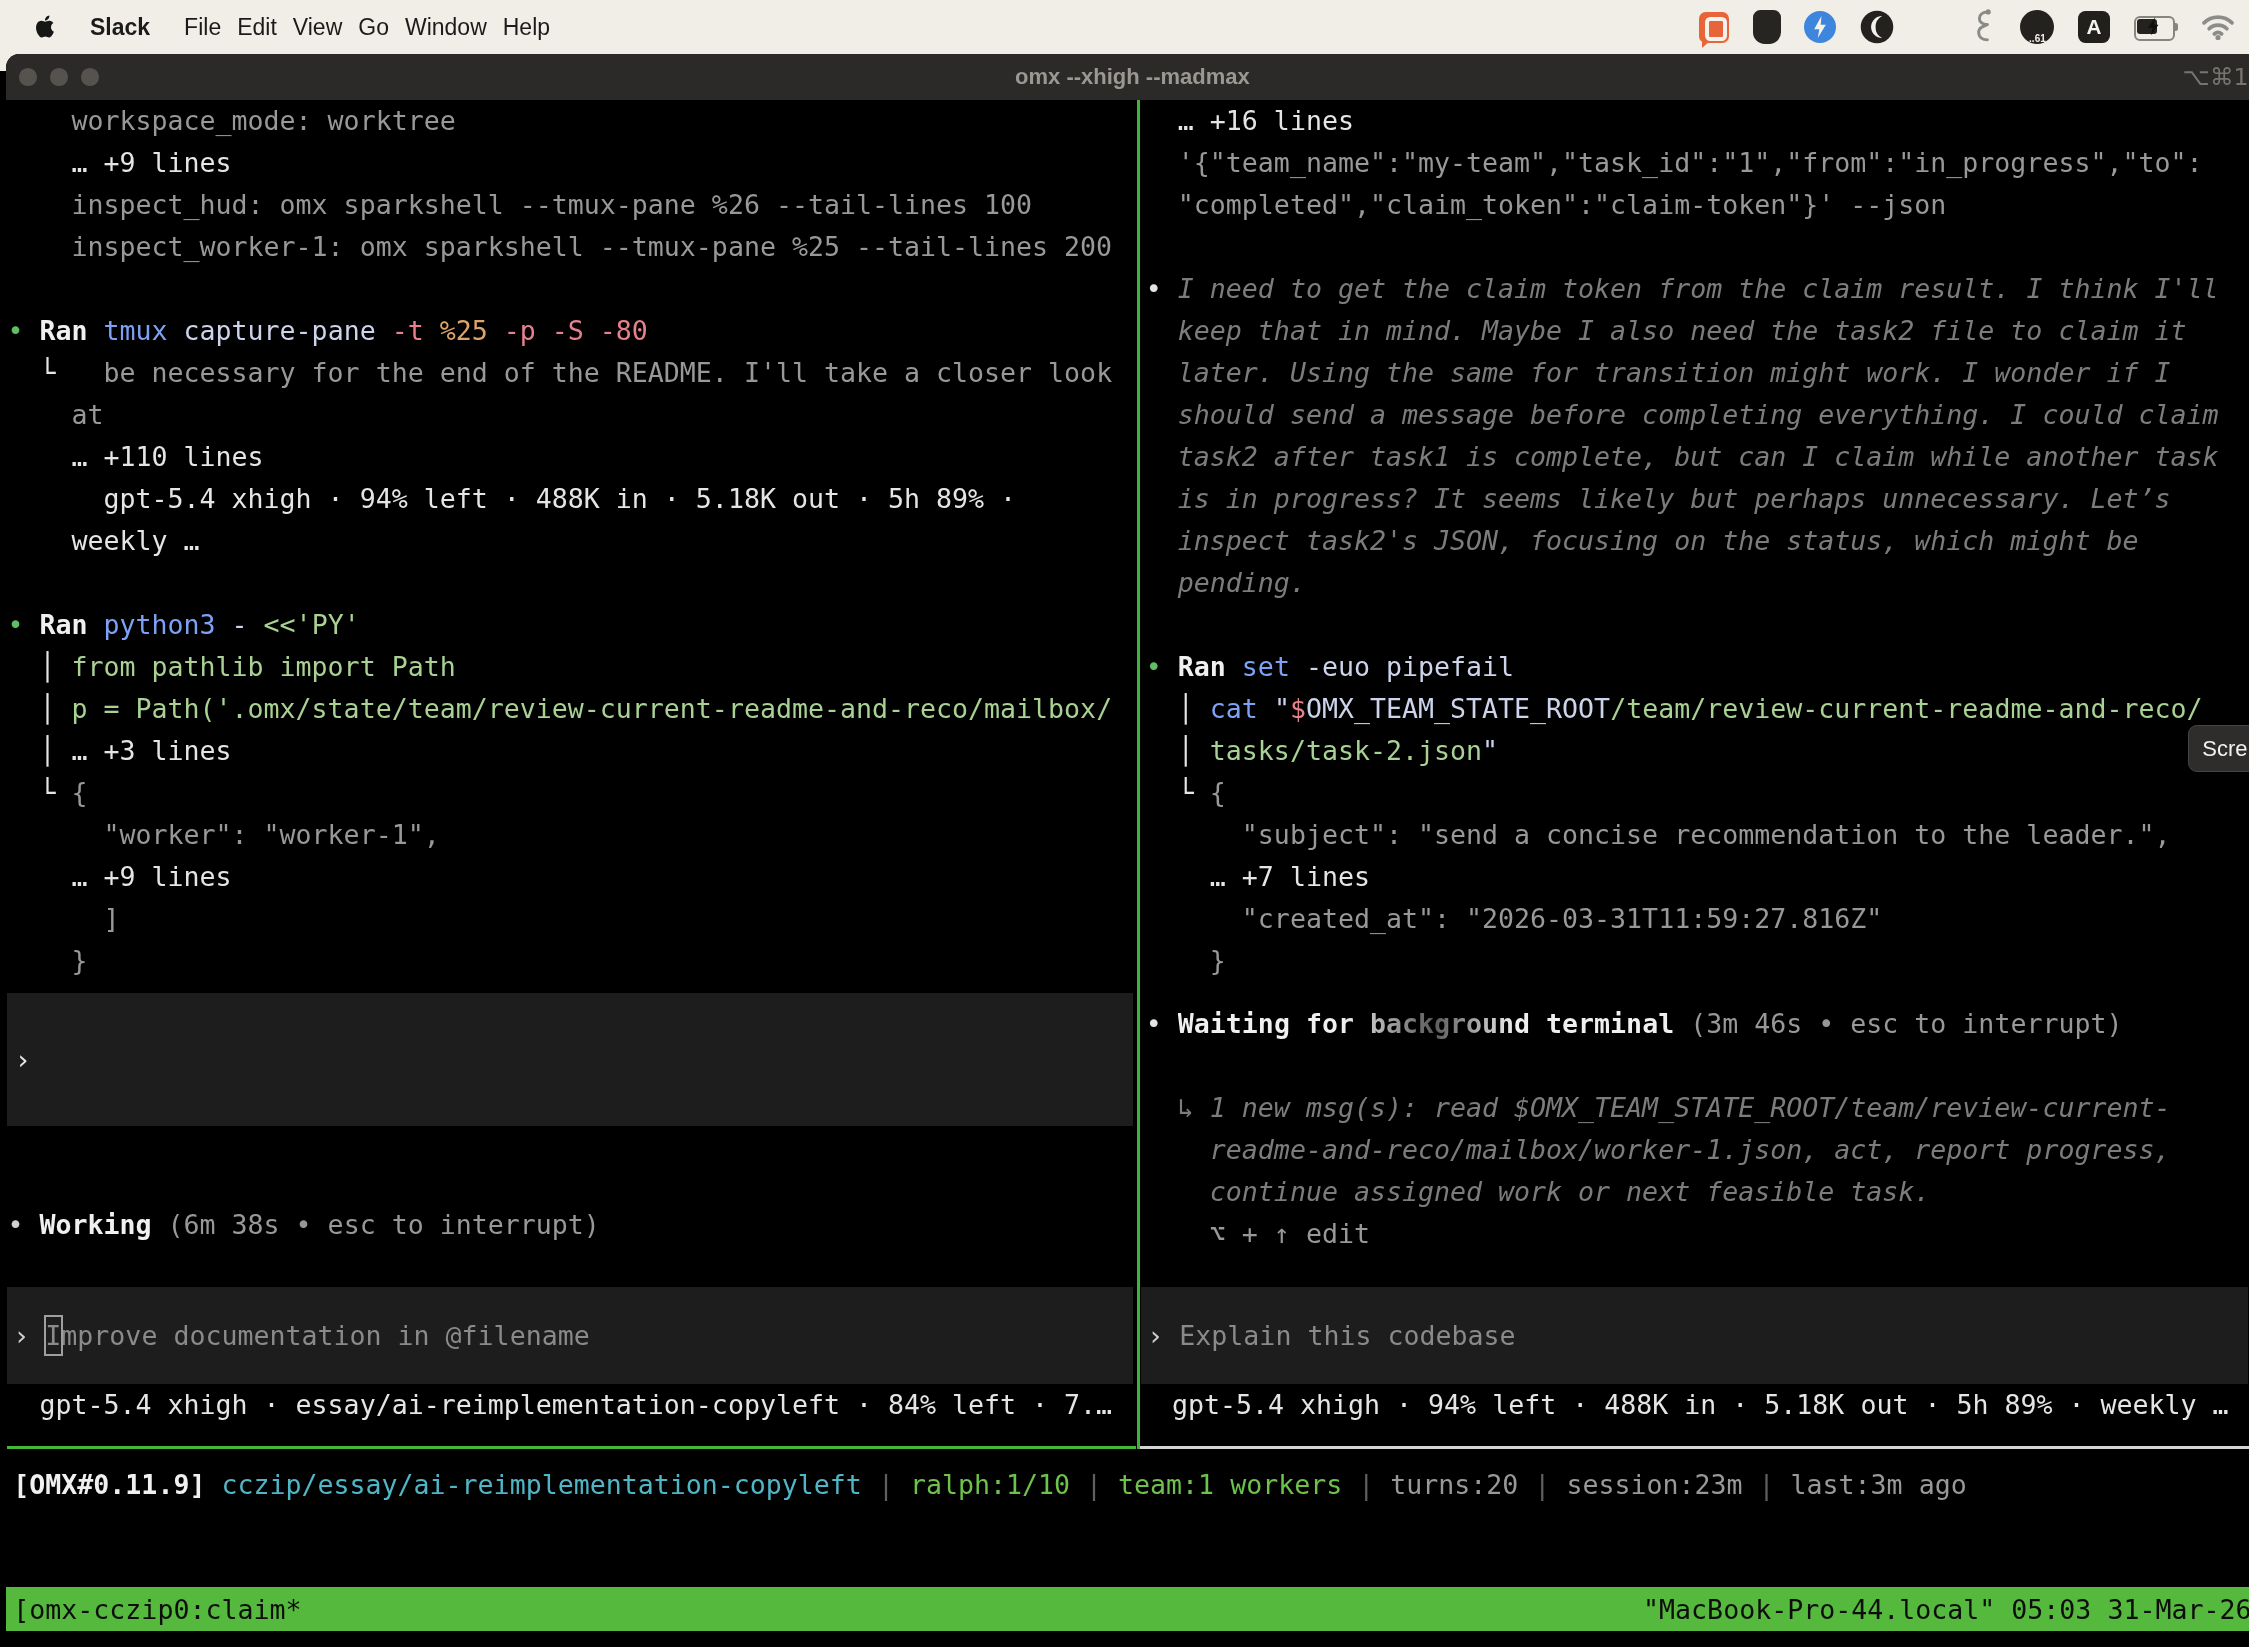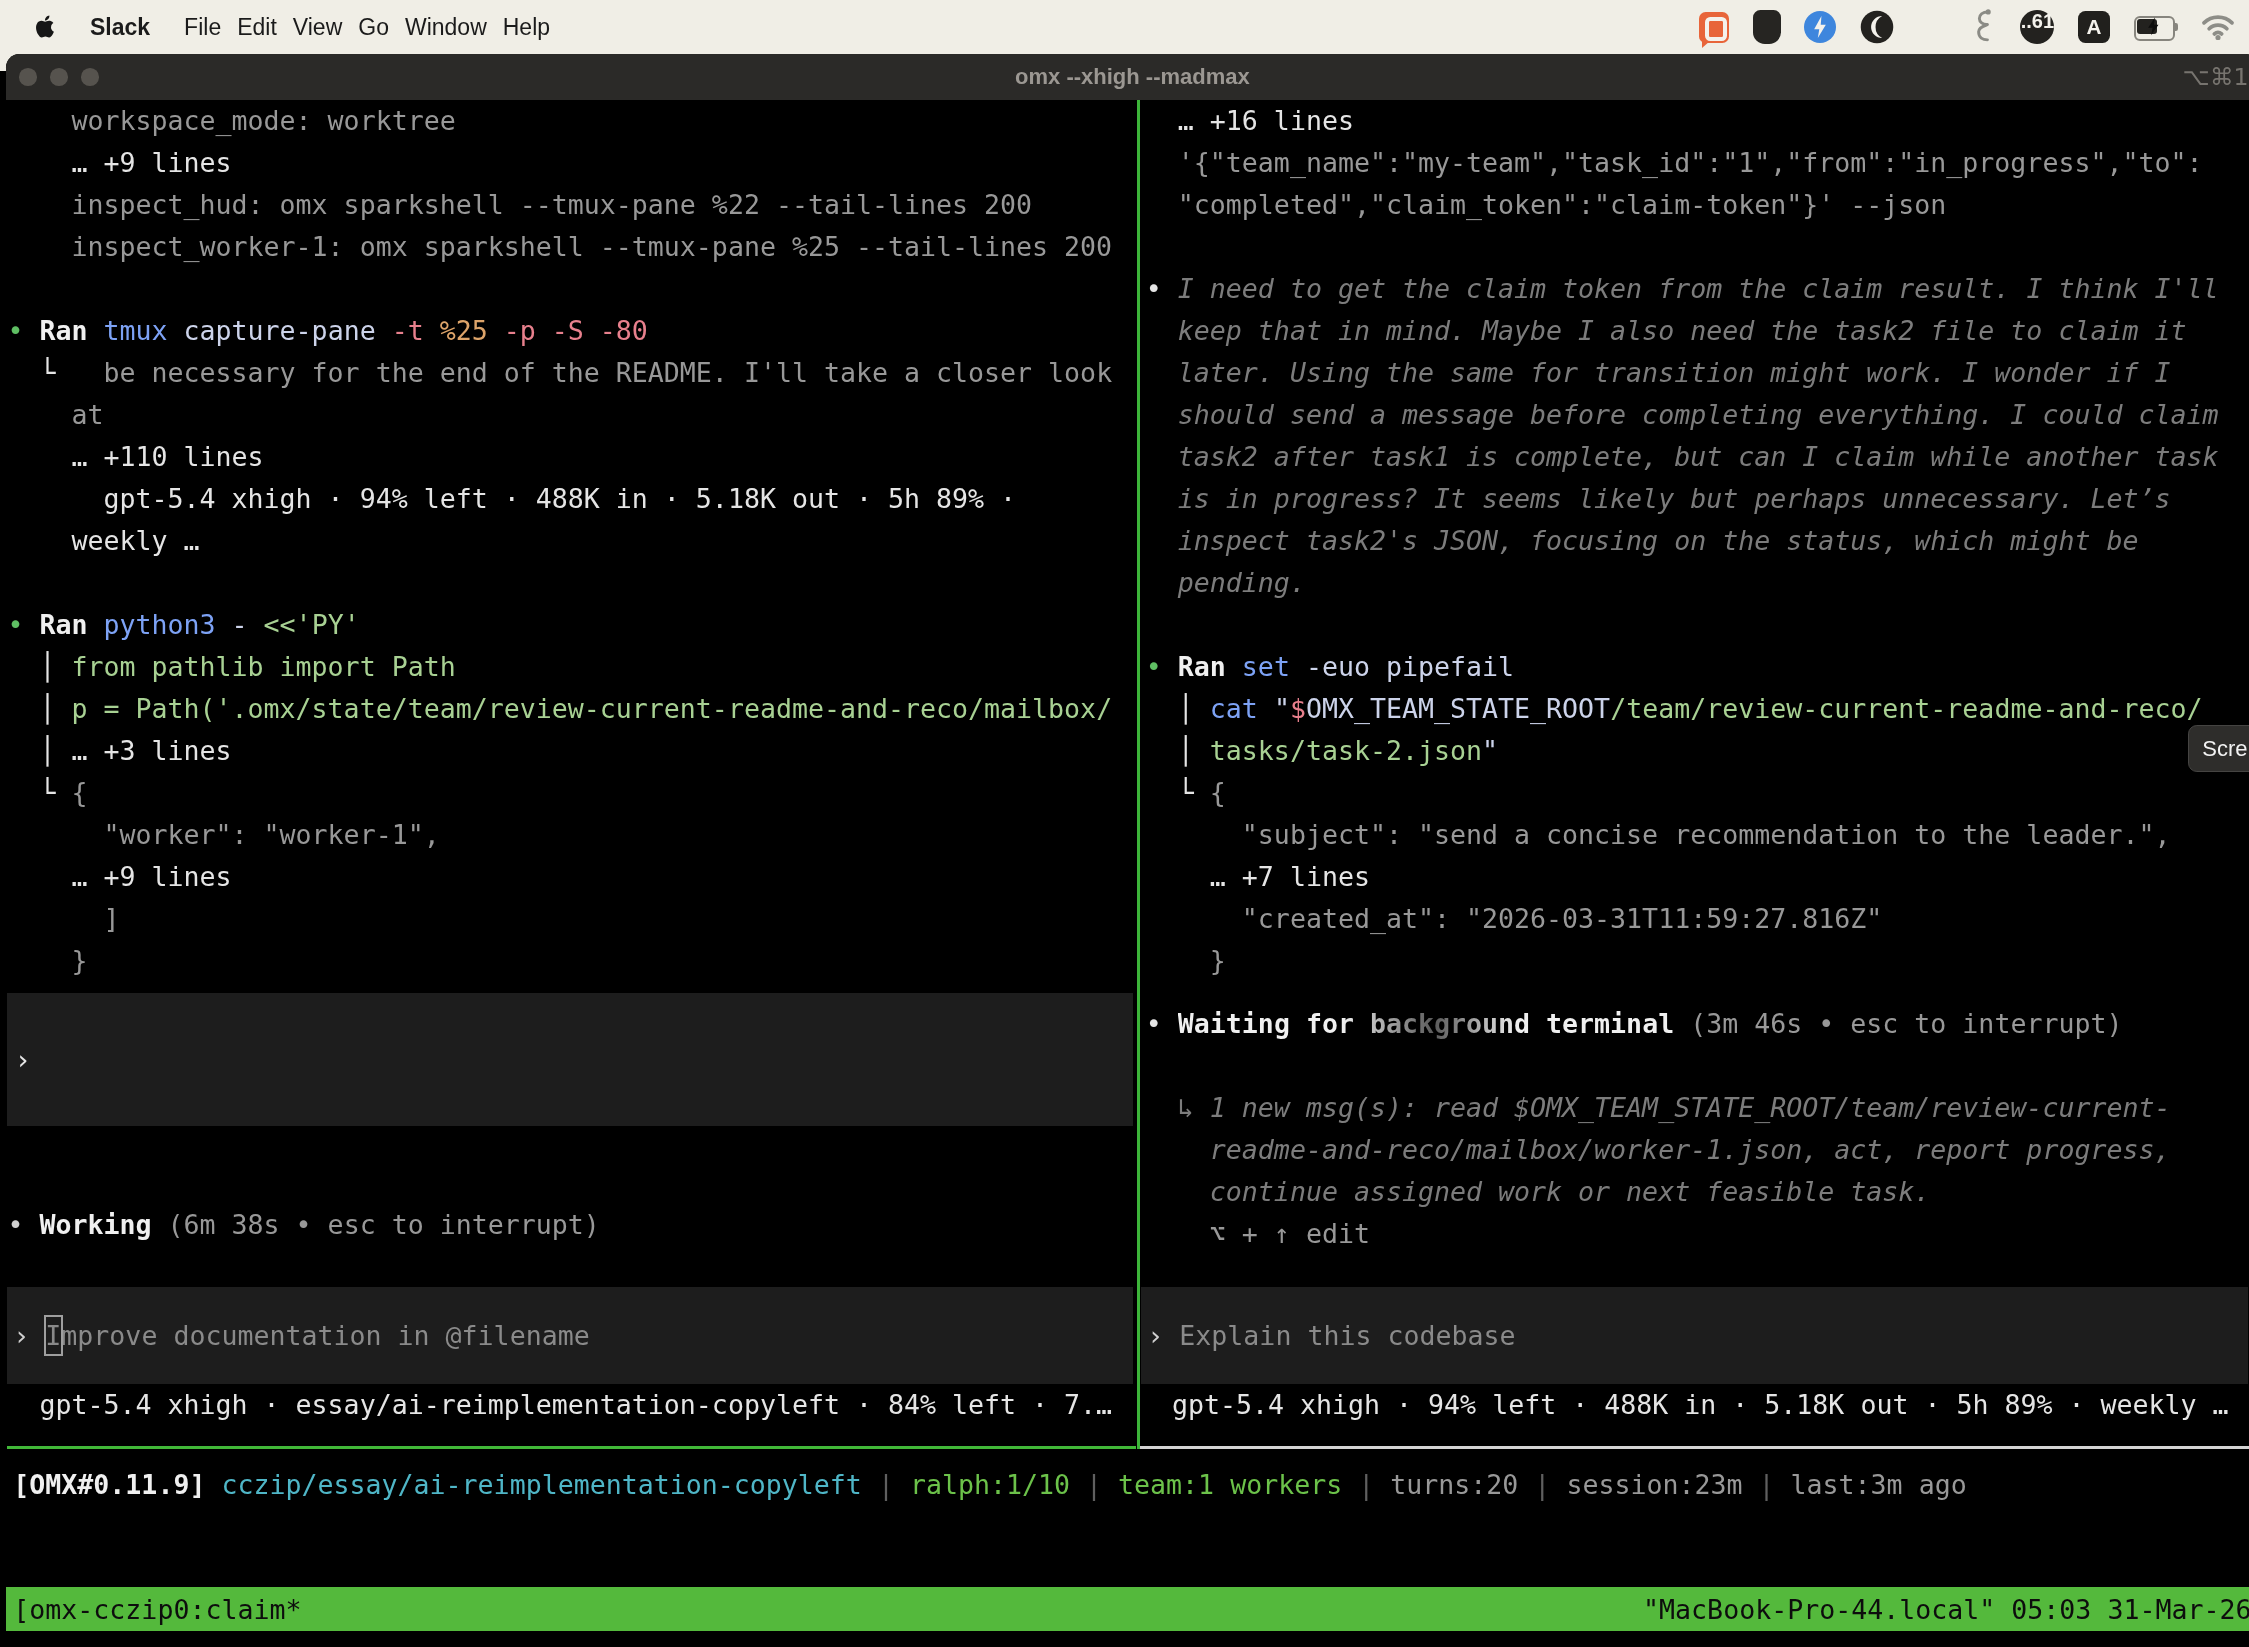--- a/index.html
+++ b/index.html
@@ -25,22 +25,22 @@
   .icon-shield i{background:#efede6;border-radius:1.5px;}
   .icon-bolt{width:32px;height:32px;border-radius:50%;background:#3e86dd;position:relative;}
   .icon-bolt svg{position:absolute;inset:0;}
   .icon-moon{width:34px;height:34px;}
   .icon-dots{display:grid;grid-template-columns:repeat(3,7.4px);grid-template-rows:repeat(3,7.4px);gap:4.4px;}
   .icon-dots i{border-radius:50%;}
   .icon-dots .l{background:#b9b7b0;}
   .icon-dots .k{background:#191918;}
   .icon-squig{width:25px;height:35px;}
   .icon-timer{width:34px;height:34px;border-radius:50%;background:#23221f;color:#f4f2ec;
-              display:flex;align-items:flex-start;justify-content:center;
-              font-family:"Liberation Sans",sans-serif;font-size:20px;font-weight:700;}
+              display:flex;align-items:flex-end;justify-content:center;
+              font-family:"Liberation Sans",sans-serif;font-size:10px;font-weight:700;}
   .icon-a{width:32px;height:32px;border-radius:7.4px;background:#21201d;color:#f4f2ec;
           display:flex;align-items:center;justify-content:center;
           font-family:"Liberation Sans",sans-serif;font-size:20.7px;font-weight:700;}
   .icon-batt{position:relative;width:44px;height:22px;}
   .icon-batt .shell{position:absolute;left:0;top:0;width:37px;height:20.7px;border:2.2px solid #87857e;border-radius:5.9px;}
   .icon-batt .fill{position:absolute;left:3px;top:3px;width:20.7px;height:14.8px;background:#23221f;border-radius:3px;}
   .icon-batt .nub{position:absolute;right:0;top:6.6px;width:3.7px;height:8.9px;background:#87857e;border-radius:0 2.2px 2.2px 0;}
   .icon-batt svg{position:absolute;left:8.9px;top:0px;}
   .icon-wifi{width:34px;height:26.6px;}
   
@@ -188,21 +188,21 @@
     <span class="wtitle">omx --xhigh --madmax</span>
     <span class="wshortcut">⌥⌘1</span>
   </div>
 
   <div class="term">
 
     <div class="pane pane-l">
       <div>
           <div class="tl"><span class="g">    workspace_mode: worktree</span></div>
           <div class="tl"><span class="d">    … +9 lines</span></div>
-          <div class="tl"><span class="g">    inspect_hud: omx sparkshell --tmux-pane %22 --tail-lines 200</span></div>
+          <div class="tl"><span class="g">    inspect_hud: omx sparkshell --tmux-pane %26 --tail-lines 100</span></div>
           <div class="tl"><span class="g">    inspect_worker-1: omx sparkshell --tmux-pane %25 --tail-lines 200</span></div>
           <div class="tl"></div>
           <div class="tl"><span class="bu">• </span><span class="w">Ran </span><span class="b">tmux </span><span class="pa">capture-pane </span><span class="r">-t </span><span class="o">%25 </span><span class="r">-p -S -80</span></div>
           <div class="tl"><span class="d">  └ </span><span class="g">  be necessary for the end of the README. I'll take a closer look</span></div>
           <div class="tl"><span class="g">    at</span></div>
           <div class="tl"><span class="d">    … +110 lines</span></div>
           <div class="tl"><span class="d">      gpt-5.4 xhigh · 94% left · 488K in · 5.18K out · 5h 89% ·</span></div>
           <div class="tl"><span class="d">    weekly …</span></div>
           <div class="tl"></div>
           <div class="tl"><span class="bu">• </span><span class="w">Ran </span><span class="b">python3 </span><span class="pa">- </span><span class="gr">&lt;&lt;'PY'</span></div>

